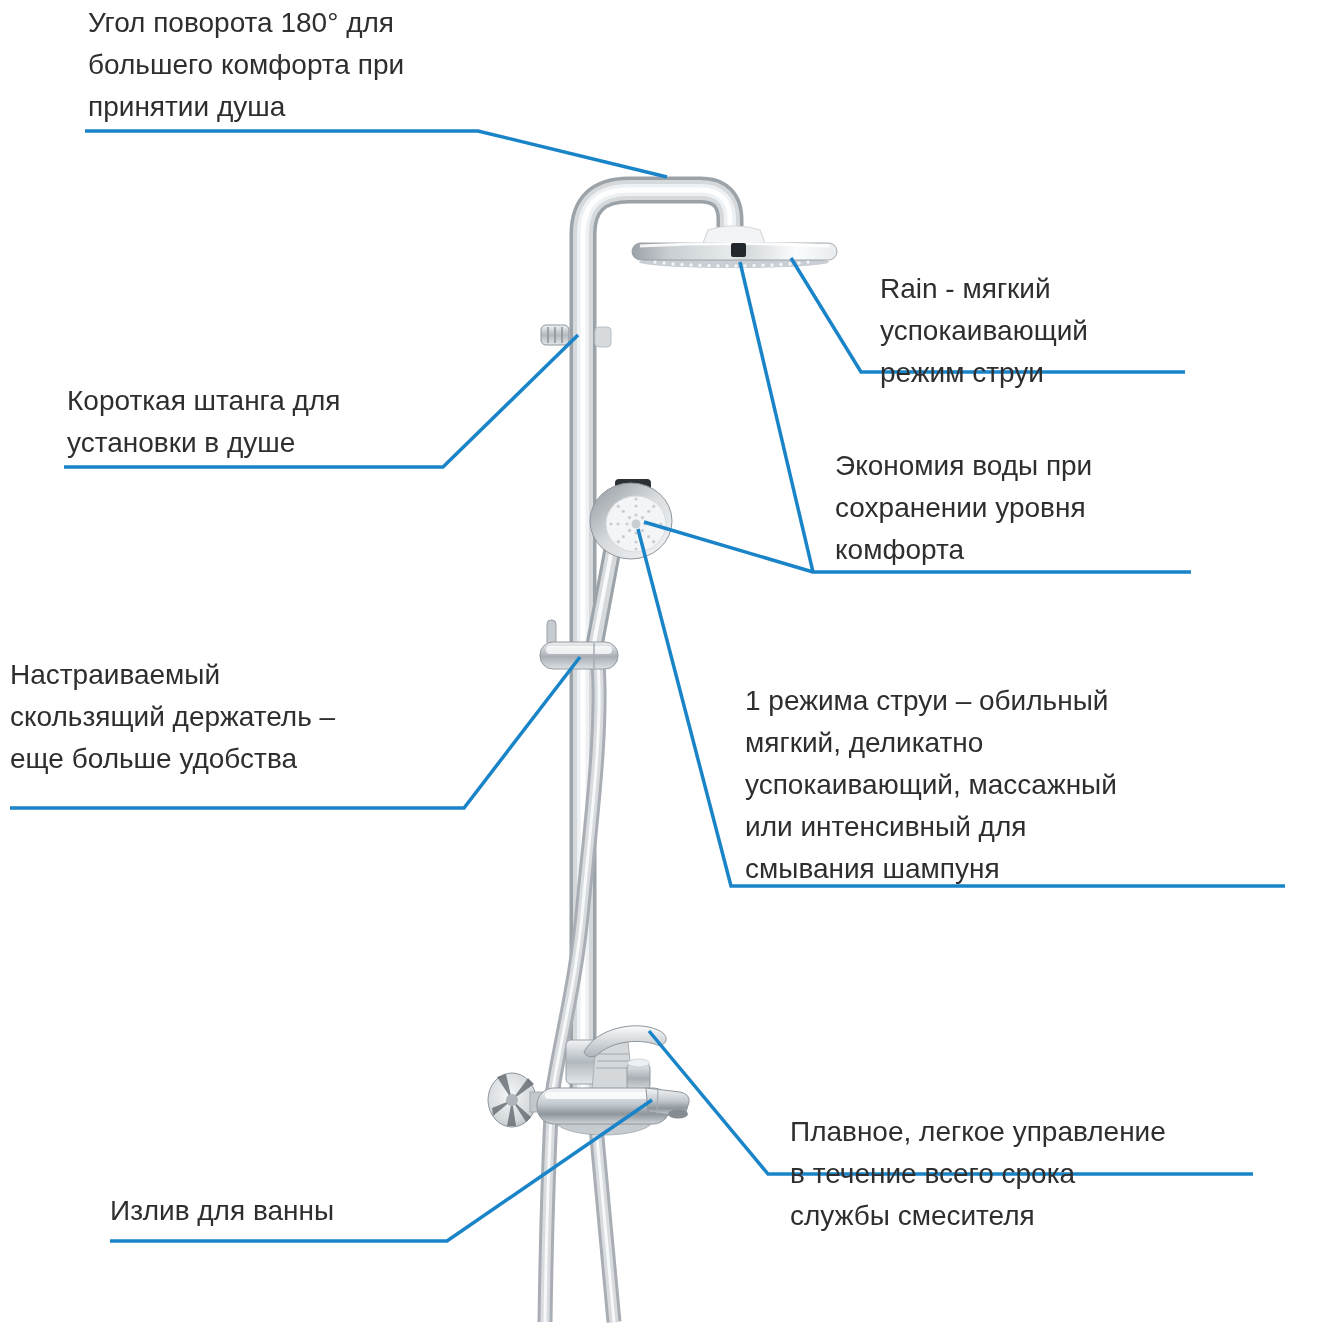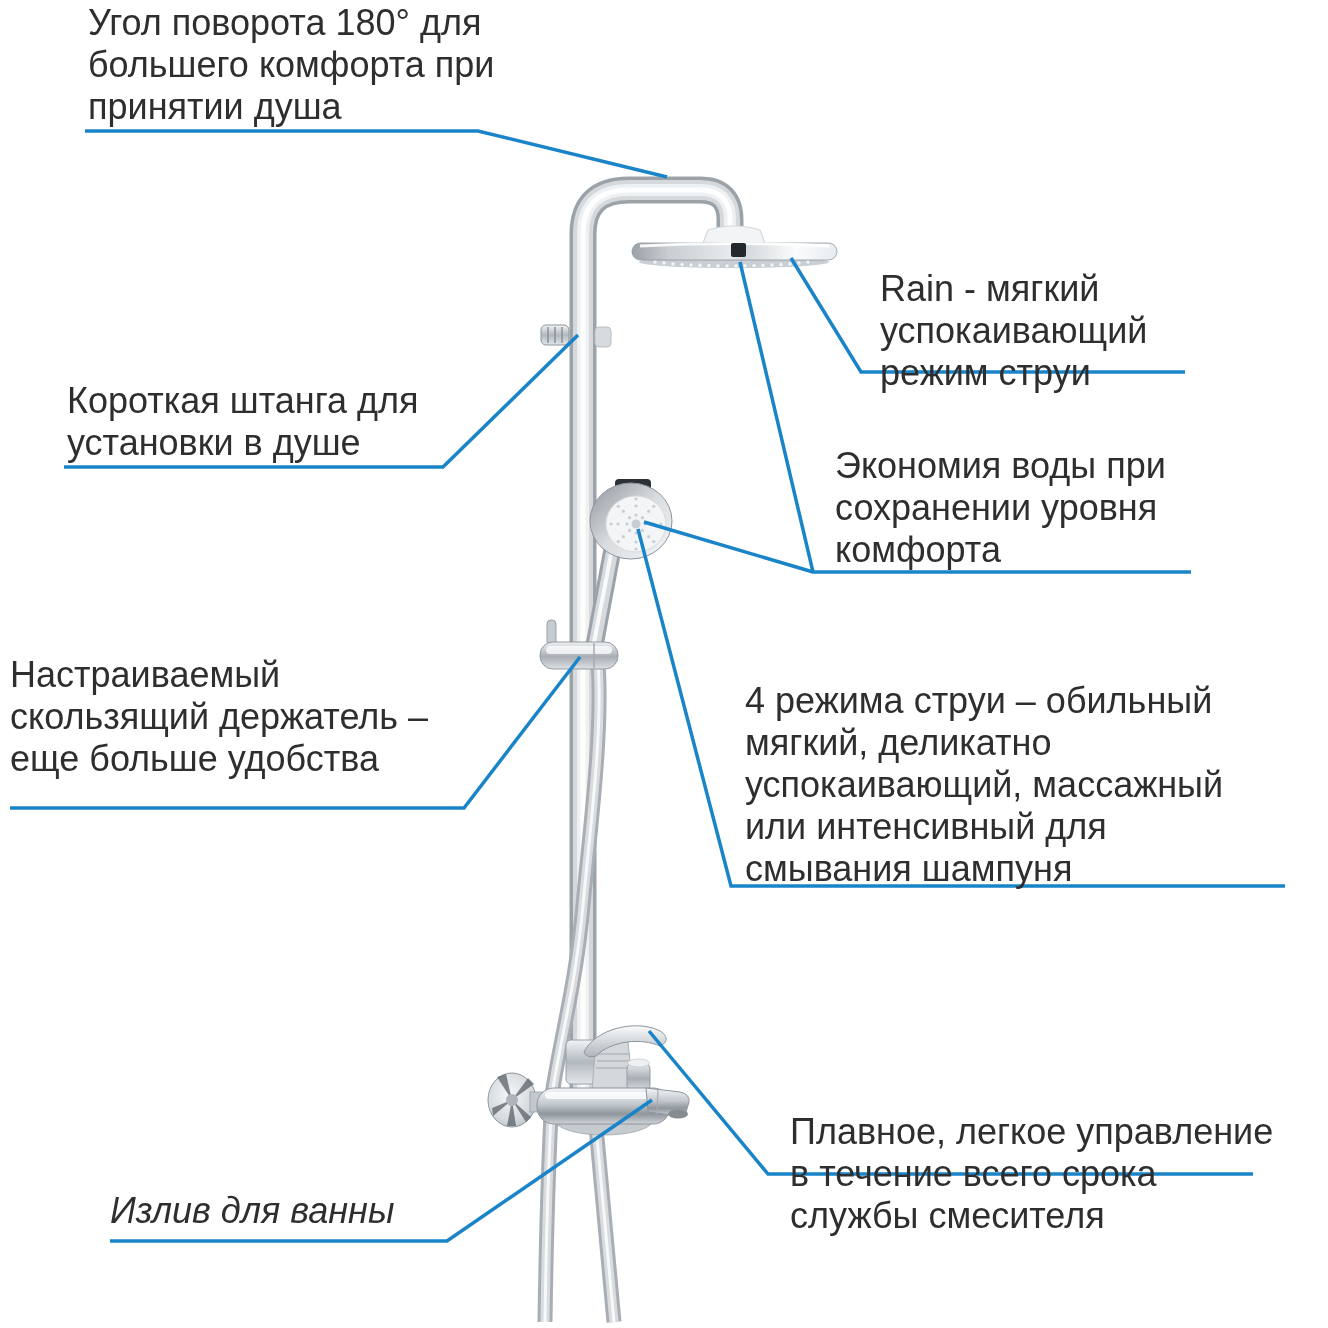--- a/index.html
+++ b/index.html
@@ -6,21 +6,21 @@
   .stage{
     position:relative;
     width:1328px;height:1328px;
     background:#ffffff;
     overflow:hidden;
     font-family:"Liberation Sans", sans-serif;
   }
   .stage svg{position:absolute;left:0;top:0;}
   .callout-label{
     position:absolute;
-    font-size:36px;
+    font-size:28px;
     line-height:42px;
     font-weight:400;
     color:#2e2e2e;
     white-space:pre-line;
     letter-spacing:0px;
   }
 </style>
 </head>
 <body>
 
@@ -225,23 +225,23 @@
 успокаивающий
 режим струи</div>
   <div class="callout-label" style="left:835px; top:445px;">Экономия воды при
 сохранении уровня
 комфорта</div>
   <div class="callout-label" style="left:67px;  top:380px;">Короткая штанга для
 установки в душе</div>
   <div class="callout-label" style="left:10px;  top:654px;">Настраиваемый
 скользящий держатель –
 еще больше удобства</div>
-  <div class="callout-label" style="left:745px; top:680px;">4 режима струи – обильный
+  <div class="callout-label" style="left:745px; top:680px;">1 режима струи – обильный
 мягкий, деликатно
 успокаивающий, массажный
 или интенсивный для
 смывания шампуня</div>
   <div class="callout-label" style="left:790px; top:1111px;">Плавное, легкое управление
 в течение всего срока
 службы смесителя</div>
-  <div class="callout-label" style="left:110px; top:1190px;font-style:italic;">Излив для ванны</div>
+  <div class="callout-label" style="left:110px; top:1190px;">Излив для ванны</div>
 
 </div>
 
 </body></html>

